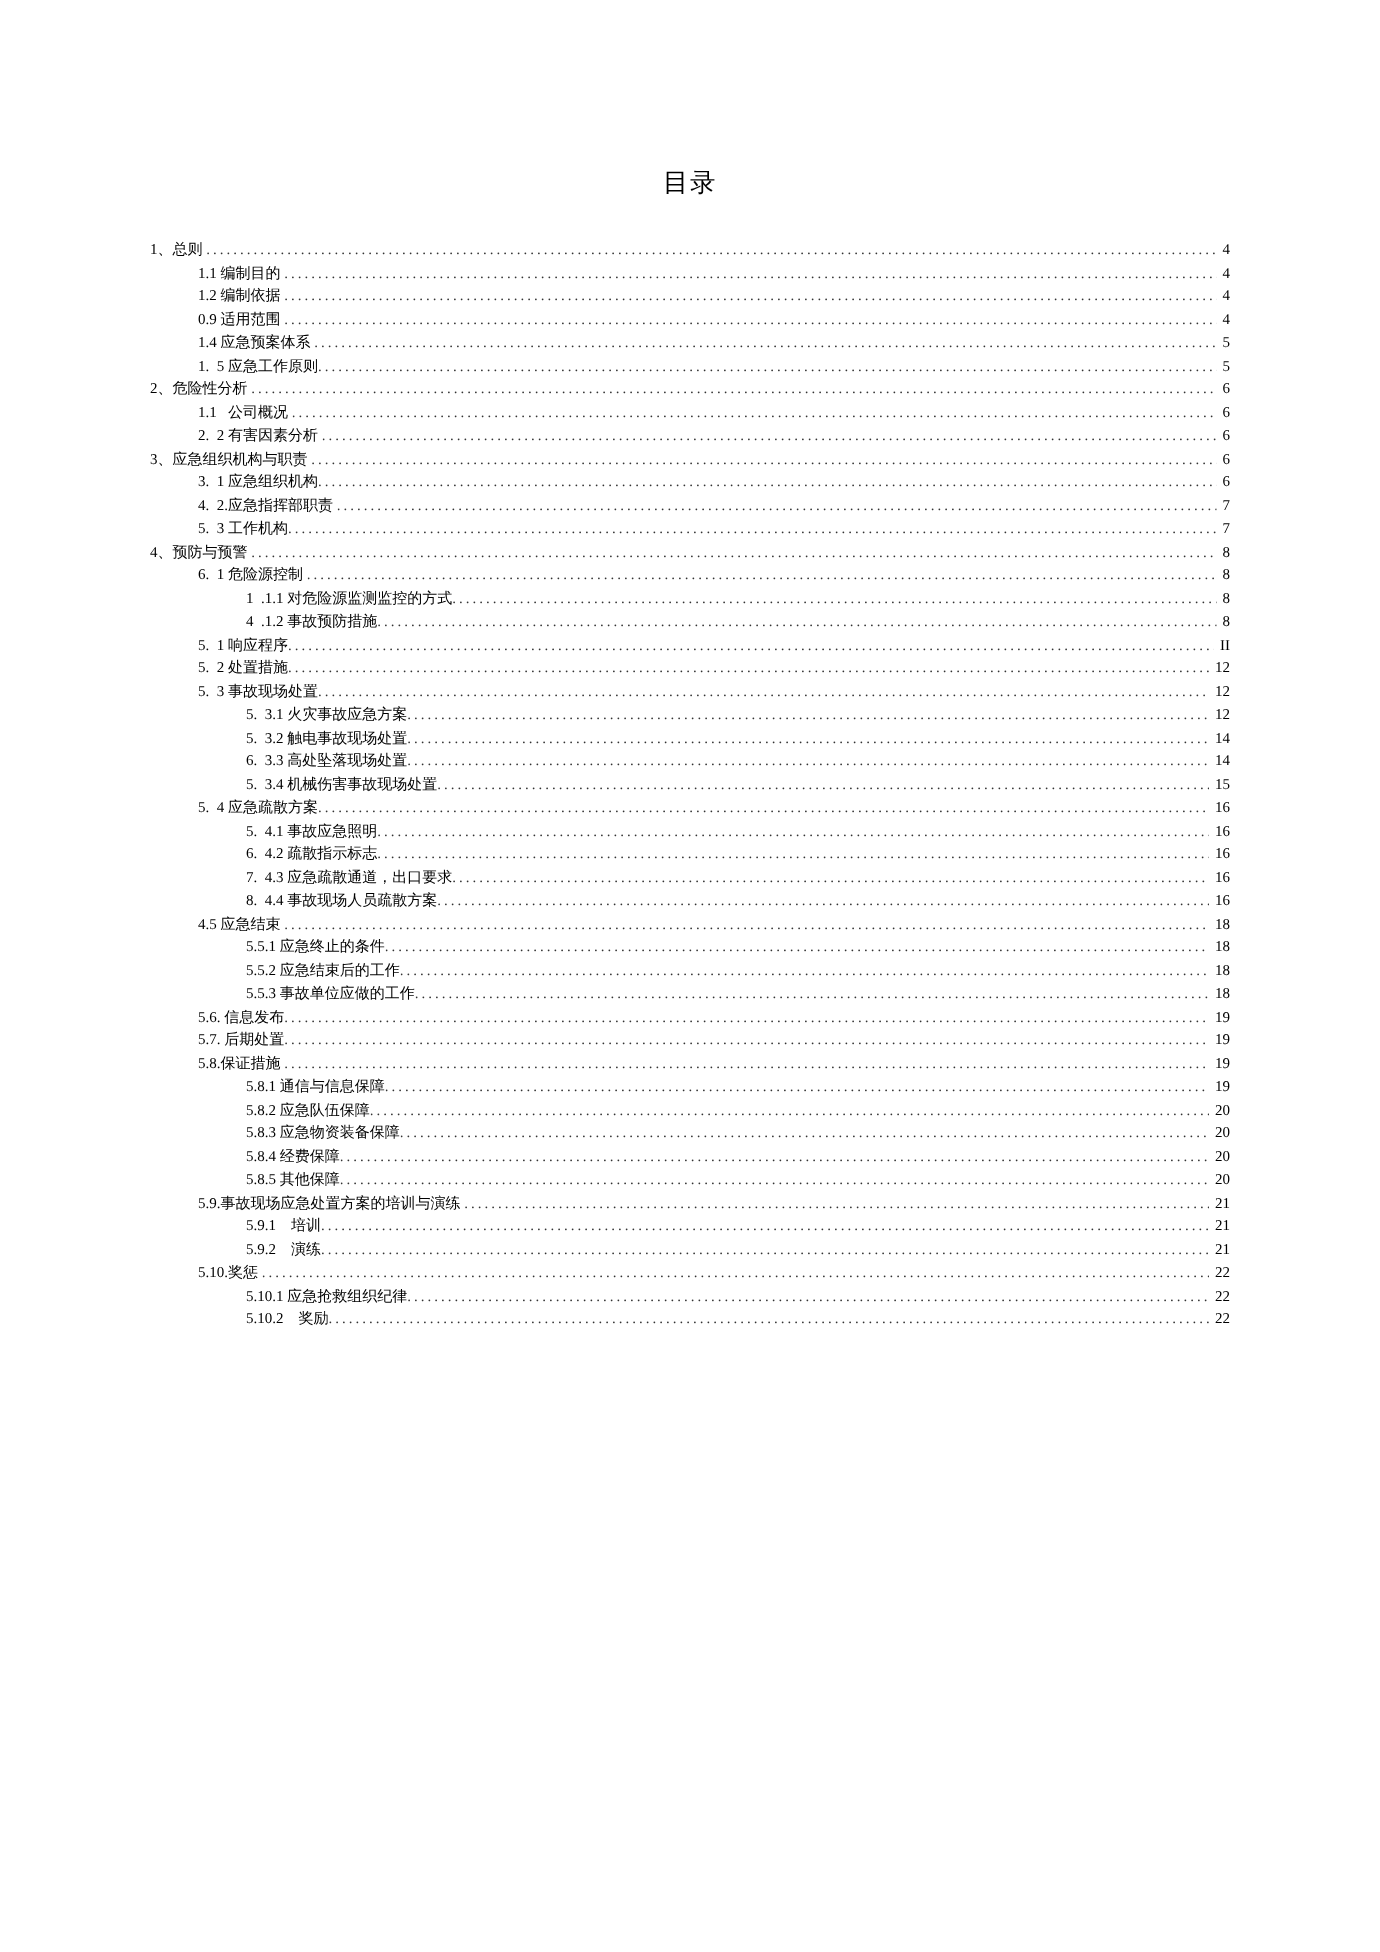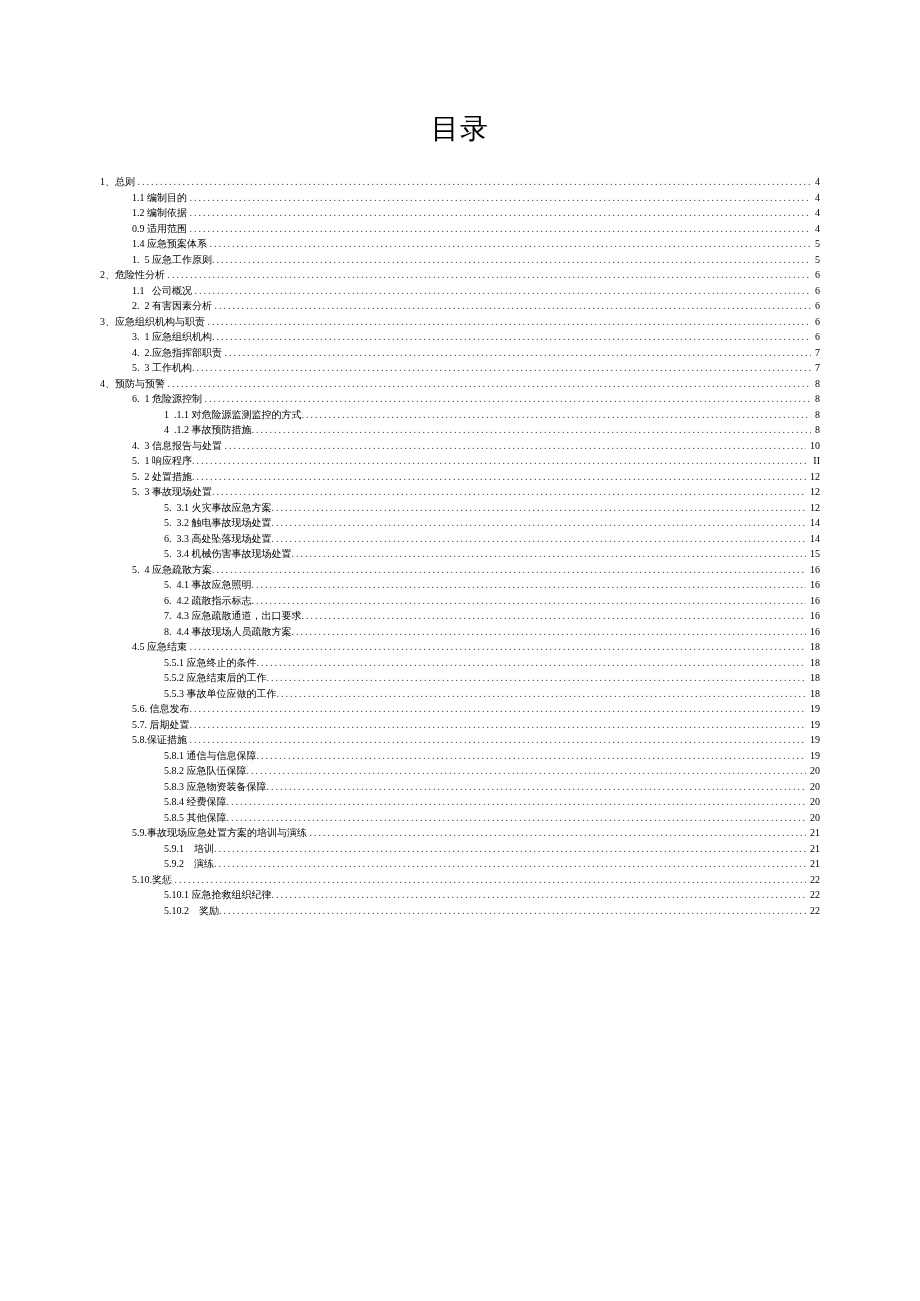--- a/index.html
+++ b/index.html
@@ -8,21 +8,21 @@
     background: #fff;
     font-family: "SimSun", "宋体", serif;
     color: #000;
     width: 920px;
   }
   .page {
     padding: 110px 100px 60px 100px;
   }
   .title {
     text-align: center;
-    font-size: 28px;
+    font-size: 17px;
     margin-bottom: 26px;
     letter-spacing: 1px;
   }
   .toc-line {
     display: flex;
     align-items: baseline;
     font-size: 10px;
     line-height: 1.55;
     white-space: nowrap;
   }
@@ -130,25 +130,20 @@
         <span class="toc-text">1  .1.1 对危险源监测监控的方式</span>
         <span class="dots"></span>
         <span class="pg">8</span>
       </div>
       <div class="toc-line lvl2">
         <span class="toc-text">4  .1.2 事故预防措施</span>
         <span class="dots"></span>
         <span class="pg">8</span>
       </div>
       <div class="toc-line lvl1">
-        <span class="toc-text">4.  3 信息报告与处置 </span>
-        <span class="dots"></span>
-        <span class="pg">10</span>
-      </div>
-      <div class="toc-line lvl1">
         <span class="toc-text">5.  1 响应程序</span>
         <span class="dots"></span>
         <span class="pg">II</span>
       </div>
       <div class="toc-line lvl1">
         <span class="toc-text">5.  2 处置措施</span>
         <span class="dots"></span>
         <span class="pg">12</span>
       </div>
       <div class="toc-line lvl1">

